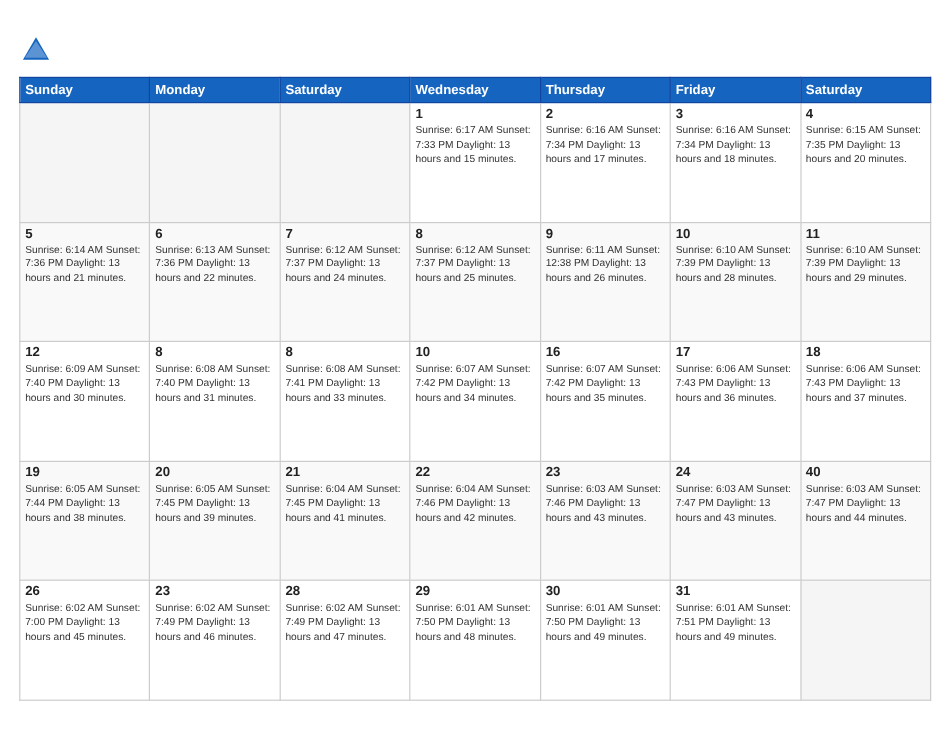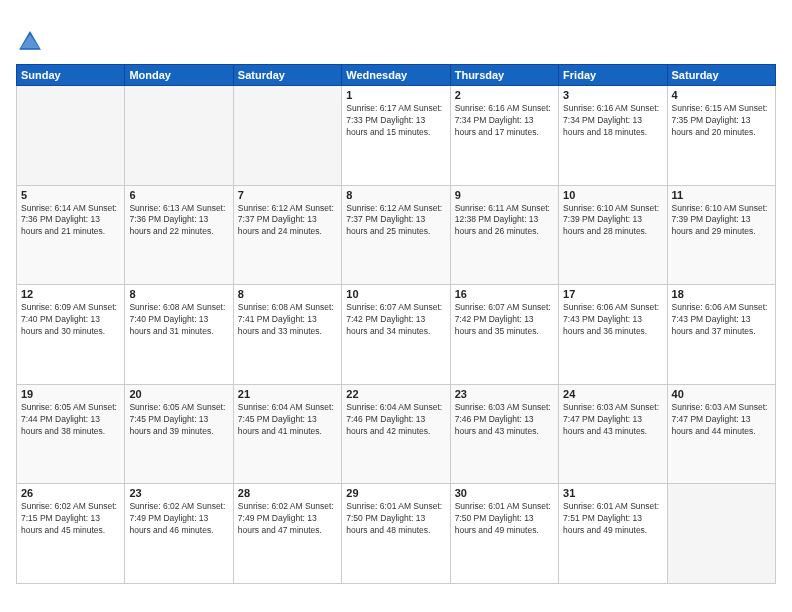--- a/index.html
+++ b/index.html
@@ -312,21 +312,21 @@
             <div class="day-info">Sunrise: 6:03 AM
 Sunset: 7:47 PM
 Daylight: 13 hours
 and 44 minutes.</div>
           </td>
         </tr>
         <tr>
           <td>
             <div class="day-num">26</div>
             <div class="day-info">Sunrise: 6:02 AM
-Sunset: 7:15 PM
+Sunset: 7:00 PM
 Daylight: 13 hours
 and 45 minutes.</div>
           </td>
           <td>
             <div class="day-num">23</div>
             <div class="day-info">Sunrise: 6:02 AM
 Sunset: 7:49 PM
 Daylight: 13 hours
 and 46 minutes.</div>
           </td>

